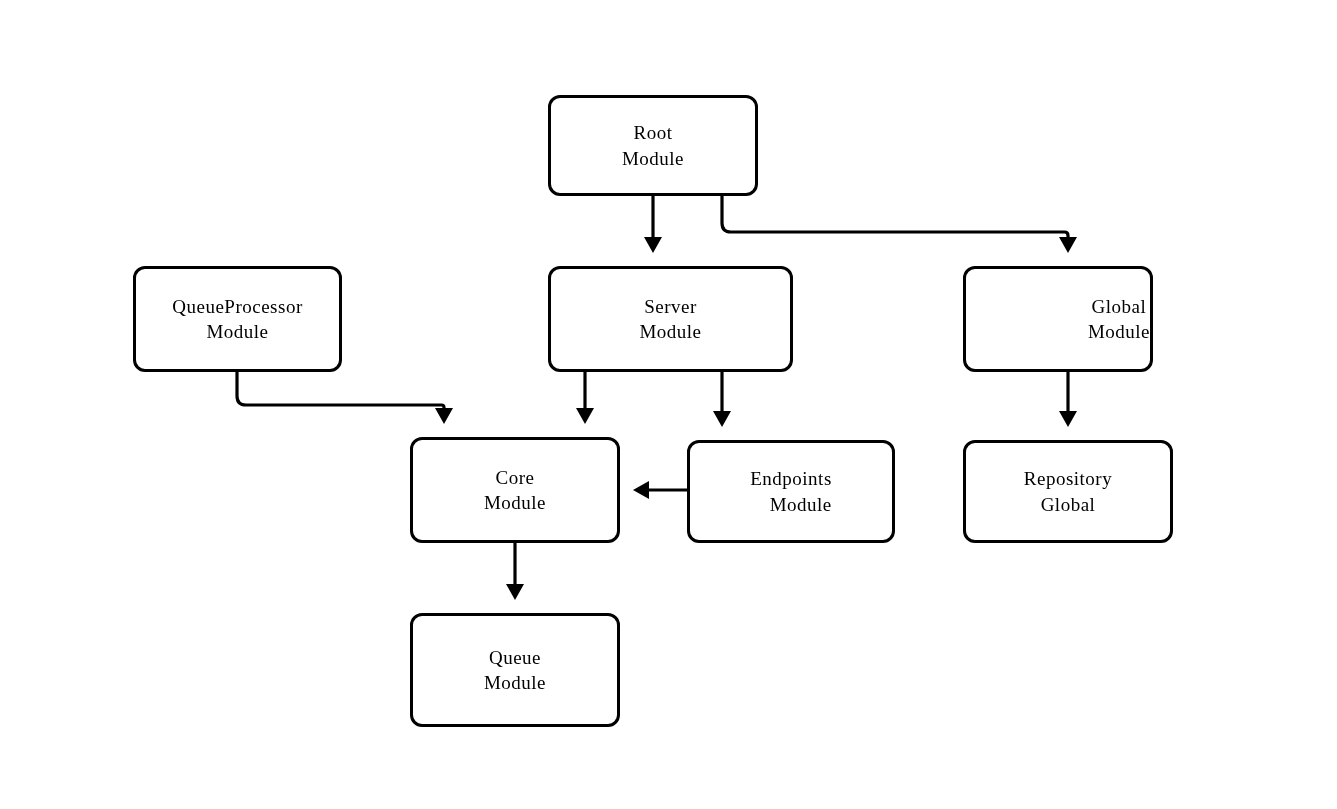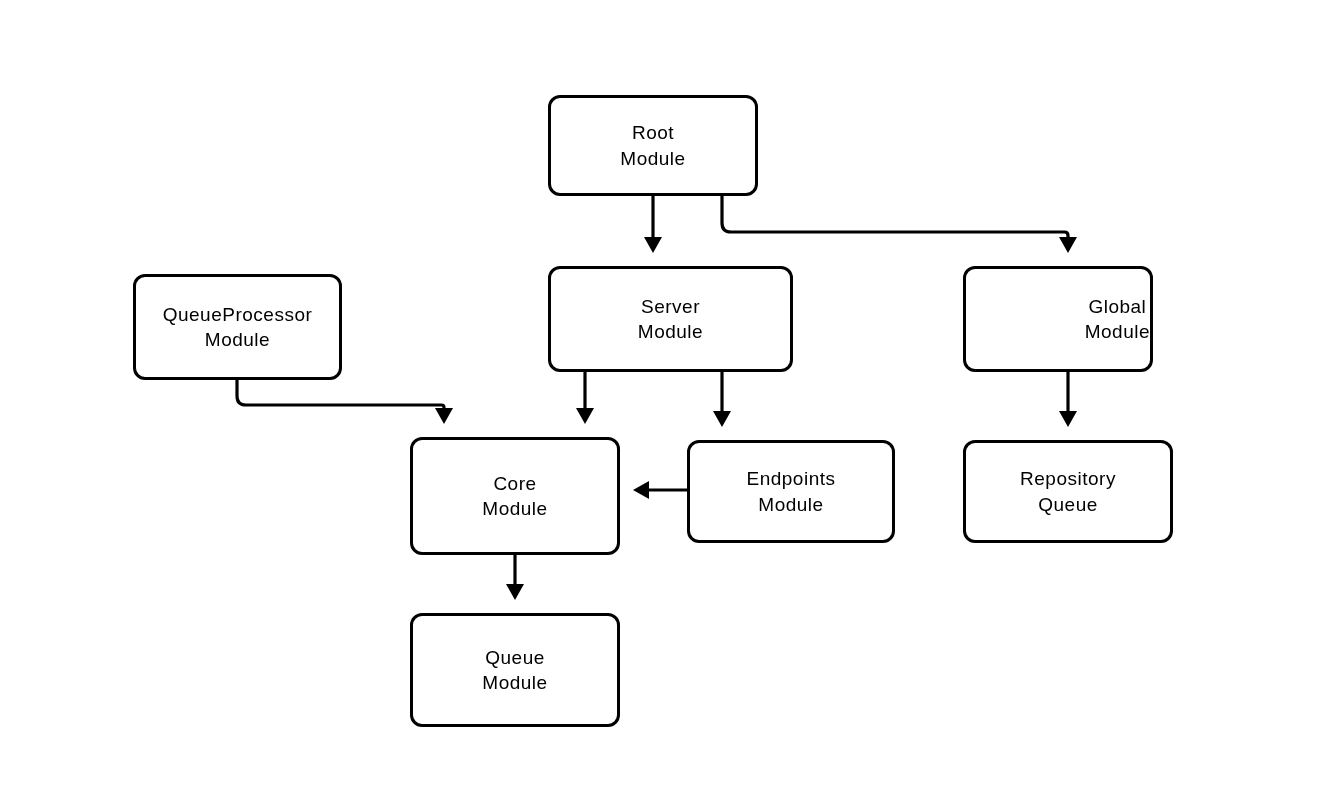--- a/index.html
+++ b/index.html
@@ -29,21 +29,21 @@
     box-sizing: border-box;
     border: 3px solid #000000;
     border-radius: 12px;
     background: #ffffff;
     display: flex;
     align-items: center;
     justify-content: center;
     text-align: center;
   }
   .node-label {
-    font-family: Liberation Sans, sans-serif;
+    font-family: Liberation Serif, serif;
     font-size: 19px;
     line-height: 1.32;
     color: #000000;
     white-space: pre;
     letter-spacing: 0.5px;
   }
 </style>
 </head>
 <body>
 
@@ -81,42 +81,42 @@
       <g>
         <path d="M 515 543 L 515 586" fill="none" stroke="#000000" stroke-width="3.2" stroke-linecap="butt" stroke-linejoin="round"></path>
         <polygon points="515,600 506,584 524,584" fill="#000000"></polygon>
       </g>
     </svg>
 
   <div class="node" style="left: 548px; top: 95px; width: 210px; height: 101px; border-color: rgb(0, 0, 0);">
     <span class="node-label">Root
 Module</span>
   </div>
-  <div class="node" style="left: 133px; top: 274px; width: 209px; height: 106px; border-color: rgb(0, 0, 0);">
+  <div class="node" style="left: 133px; top: 266px; width: 209px; height: 106px; border-color: rgb(0, 0, 0);">
     <span class="node-label">QueueProcessor
 Module</span>
   </div>
   <div class="node" style="left: 548px; top: 266px; width: 245px; height: 106px; border-color: rgb(0, 0, 0);">
     <span class="node-label">Server
 Module</span>
   </div>
   <div class="node" style="left: 963px; top: 266px; width: 190px; height: 106px; border-color: rgb(0, 0, 0); justify-content: flex-end;">
     <span class="node-label">Global
 Module</span>
   </div>
-  <div class="node" style="left: 410px; top: 437px; width: 210px; height: 118px; border-color: rgb(0, 0, 0);">
+  <div class="node" style="left: 410px; top: 437px; width: 210px; height: 106px; border-color: rgb(0, 0, 0);">
     <span class="node-label">Core
 Module</span>
   </div>
-  <div class="node" style="left: 687px; top: 440px; width: 208px; height: 103px; border-color: rgb(0, 0, 0);">
+  <div class="node" style="left: 687px; top: 440px; width: 208px; height: 103px; border-color: rgb(0, 0, 0); text-align: right;">
     <span class="node-label">Endpoints
 Module</span>
   </div>
   <div class="node" style="left: 963px; top: 440px; width: 210px; height: 103px; border-color: rgb(0, 0, 0);">
     <span class="node-label">Repository
-Queue</span>
+Global</span>
   </div>
   <div class="node" style="left: 410px; top: 613px; width: 210px; height: 114px; border-color: rgb(0, 0, 0);">
     <span class="node-label">Queue
 Module</span>
   </div>
 
 </div>
 
 </body></html>

